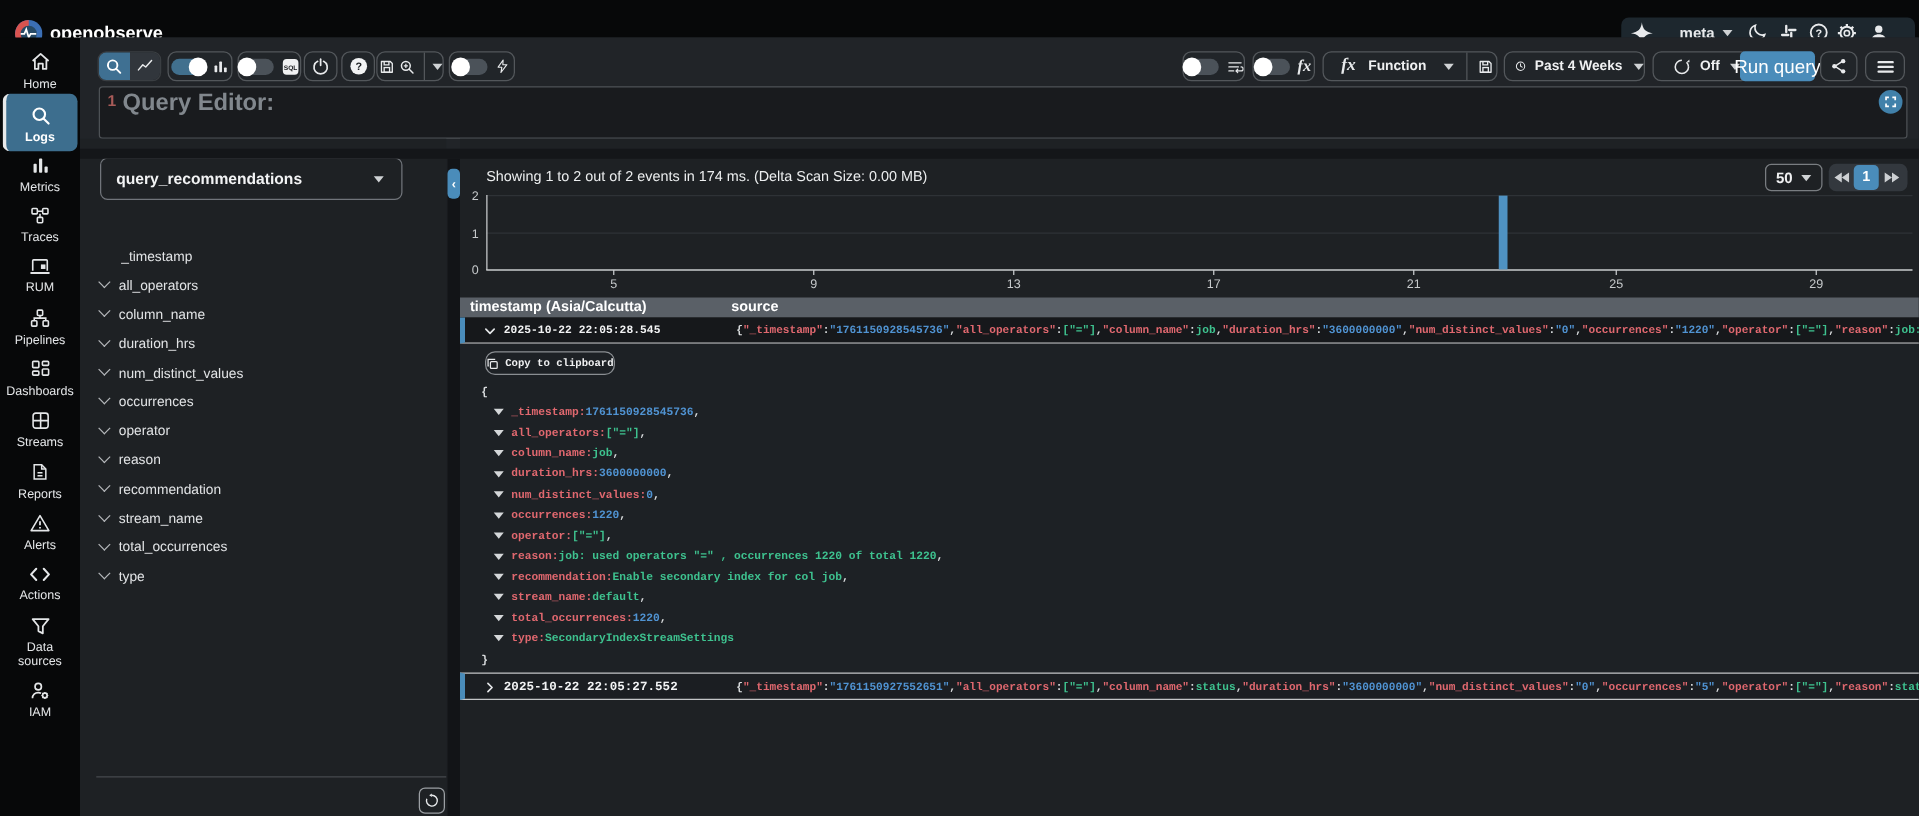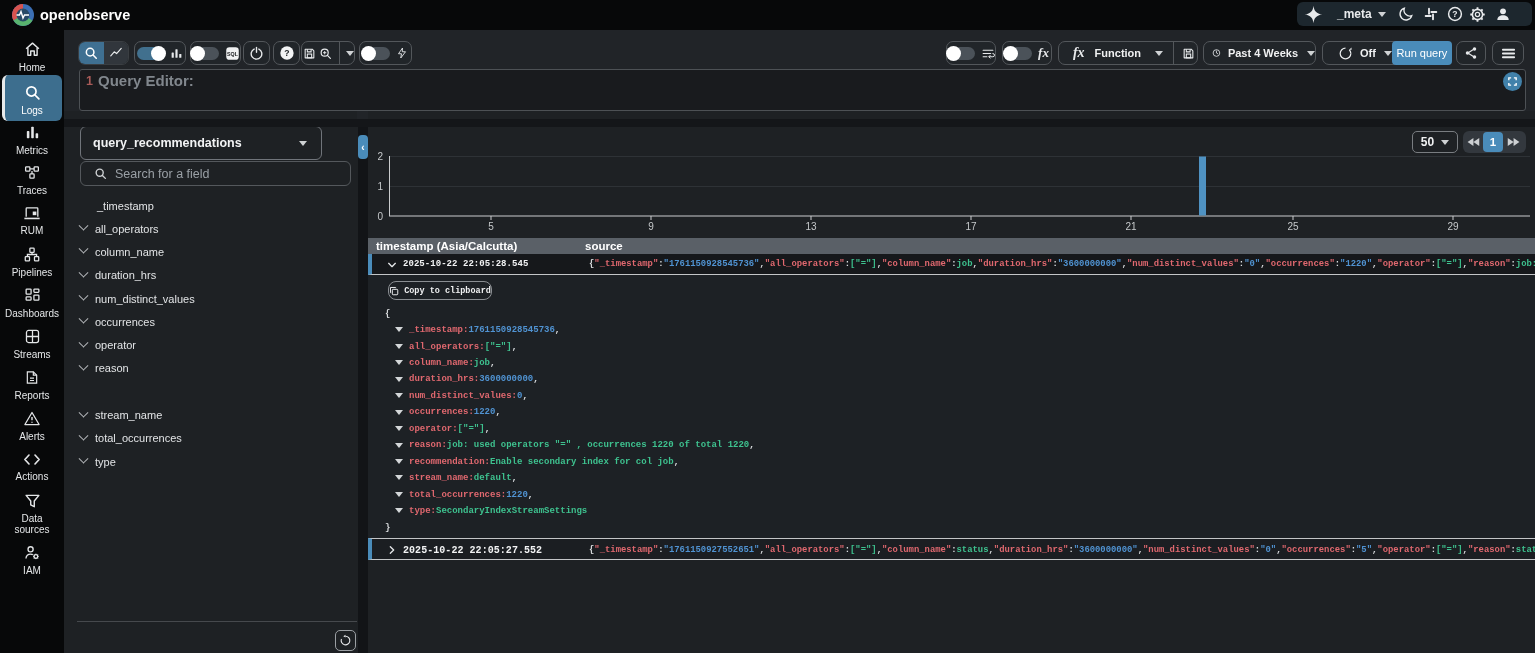--- a/index.html
+++ b/index.html
@@ -1,36 +1,36 @@
 <!DOCTYPE html>
 <html><head>
 <meta charset="utf-8">
 <style>
 *{margin:0;padding:0;box-sizing:border-box}
 html,body{width:1535px;height:653px;overflow:hidden;background:#070809;font-family:"Liberation Sans",sans-serif;}
-#topbar{position:absolute;left:0;top:0;width:1535px;height:30px;background:#070809;padding-left:24px;}
+#topbar{position:absolute;left:0;top:12px;width:1535px;height:30px;background:#070809;padding-left:24px;}
 .brand{position:absolute;left:40px;top:7px;color:#fff;font-size:14.5px;font-weight:700;letter-spacing:0}
 #logo{position:absolute;left:12px;top:4px}
 #topright{position:absolute;left:1297px;top:2px;width:235px;height:24px;background:#1d272e;border-radius:6px;display:flex;align-items:center;color:#e8eaec}
 #sidebar{position:absolute;left:0;top:30px;width:64px;height:623px;background:#070809;}
 .sb{position:absolute;left:0;width:64px;text-align:center;color:#e4e6e8}
 .sb .lbl{display:block;font-size:10px;margin-top:4px;line-height:11px}
 .sb svg{display:block;margin:0 auto}
 #logs-active{position:absolute;left:2px;top:45px;width:60px;height:46px;background:#3d6e8e;border-radius:6px;border-left:3px solid #e7e9ea;}
 #main{position:absolute;left:64px;top:30px;width:1471px;height:623px;background:#1e2124;}
 .grp{position:absolute;top:11px;height:24px;border:1px solid #53575b;border-radius:7px;display:flex;align-items:center;justify-content:center;gap:6px;background:#212529;white-space:nowrap}
 .btnflat{position:absolute;top:11px;height:24px;border-radius:7px;display:flex;align-items:center;justify-content:center}
 .tg{position:relative;display:inline-block;width:27px;height:13px;border-radius:7px;background:#4b5259;flex:none}
 .tg::after{content:"";position:absolute;width:15px;height:15px;border-radius:50%;background:#fff;top:-1px;left:-2px}
 .tg.on{background:#41708e}
 .tg.on::after{left:auto;right:-2px}
 .caret{width:0;height:0;border-left:4px solid transparent;border-right:4px solid transparent;border-top:5px solid #cfd2d4;display:inline-block}
 #qeditor{position:absolute;left:15px;top:39px;width:1447px;height:42px;background:#191b1e;border:1px solid #4d5155;border-radius:3px;}
 #qeditor .ln{position:absolute;left:6px;top:4px;color:#a85b58;font-size:12.5px;font-weight:700;font-family:"Liberation Sans",sans-serif}
-#qeditor .ph{position:absolute;left:18px;top:2px;color:#81878d;font-size:15px;font-weight:700}
+#qeditor .ph{position:absolute;left:18px;top:2px;color:#81878d;font-size:19px;font-weight:700}
 #qexpand{position:absolute;right:3px;top:2px;width:19px;height:19px;border-radius:50%;background:#4181aa;display:flex;align-items:center;justify-content:center}
 #fieldpanel{position:absolute;left:0px;top:81px;width:293px;height:542px;background:#1e2124;}
 .fitem{position:absolute;left:16px;width:270px;height:23px;display:flex;align-items:center;color:#e2e4e6;font-size:11px}
 .fitem::before{content:"";width:6px;height:6px;border-right:1.6px solid #b6b9bc;border-bottom:1.6px solid #b6b9bc;transform:rotate(45deg) translate(-2px,-2px);margin-right:8px}
 .fitem.nochev::before{display:none}
 #results{position:absolute;left:304px;top:81px;width:1167px;height:542px;background:#1e2124}
 .mono{font-family:"Liberation Mono",monospace}
 .jred{color:#e0686f}.jblue{color:#5093d2}.jgreen{color:#3ec28f}.jw{color:#d9dcde}
 .jline{position:absolute;left:27px;font-family:"Liberation Mono",monospace;font-size:9px;font-weight:700;white-space:pre}
 .jchev{display:inline-block;width:0;height:0;border-left:4.5px solid transparent;border-right:4.5px solid transparent;border-top:5.5px solid #d4d7d9;margin-right:6px;vertical-align:middle}
@@ -82,21 +82,21 @@
         <path d="M3 11 L12 3 L21 11"></path>
         <path d="M5.5 9.5 V20 H9.5 V14 H14.5 V20 H18.5 V9.5"></path>
       </svg>
       <span class="lbl">Home</span>
     </div>
   <div class="sb" style="top:54px;color:#fff">
       <svg width="17" height="17" viewBox="0 0 24 24" fill="none" stroke="#fff" stroke-width="2.4">
         <circle cx="10.5" cy="10.5" r="6.5"></circle>
         <path d="M15.5 15.5 L21 21" stroke-linecap="round"></path>
       </svg>
-      <span class="lbl" style="font-weight:400">Logs</span>
+      <span class="lbl" style="font-weight:700">Logs</span>
     </div>
   <div class="sb" style="top:94px">
       <svg width="17" height="17" viewBox="0 0 24 24" fill="#e4e6e8">
         <rect x="4" y="10" width="3.6" height="10" rx="1"></rect>
         <rect x="10.2" y="4" width="3.6" height="16" rx="1"></rect>
         <rect x="16.4" y="13" width="3.6" height="7" rx="1"></rect>
       </svg>
       <span class="lbl">Metrics</span>
     </div>
   <div class="sb" style="top:134px">
@@ -274,21 +274,21 @@
   </div>
   <div class="grp" style="left:1258px;width:78px;gap:0">
     <svg width="15" height="15" viewBox="0 0 24 24" fill="none" stroke="#e8eaec" stroke-width="2" style="margin:0 7px 0 8px">
         <path d="M12 3.5 a8.5 8.5 0 1 0 8.5 8.5"></path>
         <path d="M20.5 12 a8.5 8.5 0 0 0-2.5-6 L18 6"></path>
         <path d="M21.5 2.5 L18 6 H21.8 Z" fill="#e8eaec" stroke="none"></path>
       </svg>
     <span style="color:#f0f1f2;font-size:11px;font-weight:700">Off</span>
     <span class="caret" style="margin-left:8px"></span>
   </div>
-  <div class="btnflat" style="left:1328px;width:60px;background:#4a8cba;border-radius:4px;color:#fff;font-size:11px;font-weight:400;white-space:nowrap">Run query</div>
+  <div class="btnflat" style="left:1328px;width:60px;background:#4a8cba;border-radius:4px;color:#fff;font-size:15px;font-weight:400;white-space:nowrap">Run query</div>
   <div class="grp" style="left:1392px;width:30px">
       <svg width="14" height="14" viewBox="0 0 24 24" fill="#e8eaec">
         <circle cx="18" cy="5" r="3"></circle>
         <circle cx="6" cy="12" r="3"></circle>
         <circle cx="18" cy="19" r="3"></circle>
         <path d="M8 11 L16 6 M8 13 L16 18" stroke="#e8eaec" stroke-width="2"></path>
       </svg>
     </div>
   <div class="grp" style="left:1428px;width:32px">
       <svg width="15" height="13" viewBox="0 0 24 20" fill="none" stroke="#e8eaec" stroke-width="3" stroke-linecap="round">
@@ -302,50 +302,45 @@
     <div id="qexpand">
         <svg width="11" height="11" viewBox="0 0 24 24" fill="none" stroke="#fff" stroke-width="3">
           <path d="M4 9 V4 H9 M15 4 H20 V9 M20 15 V20 H15 M9 20 H4 V15"></path>
         </svg>
       </div>
   </div>
   <div id="fieldpanel">
     <div style="position:absolute;left:16px;top:15px;width:242px;height:34px;border:1px solid #70747a;border-radius:6px;display:flex;align-items:center">
       <span style="color:#f2f3f4;font-size:12.5px;font-weight:700;margin-left:12px">query_recommendations</span>
       <span class="caret" style="position:absolute;right:14px"></span>
-    </div>
-    <div style="position:absolute;left:16px;top:50px;width:271px;height:25px;border:1px solid #54585c;border-radius:6px;display:flex;align-items:center">
-      <svg width="13" height="13" viewBox="0 0 24 24" fill="none" stroke="#cdd0d3" stroke-width="2.6" style="margin-left:13px">
-          <circle cx="10.5" cy="10.5" r="6.5"></circle>
-          <path d="M15.5 15.5 L21 21" stroke-linecap="round"></path>
-        </svg>
-      <span style="color:#9aa0a6;font-size:12.5px;margin-left:8px">Search for a field</span>
     </div>
     <div class="fitem nochev" style="top:83px;left:33px">_timestamp</div>
     <div class="fitem" style="top:106px">all_operators</div>
     <div class="fitem" style="top:129.4px">column_name</div>
     <div class="fitem" style="top:152.7px">duration_hrs</div>
     <div class="fitem" style="top:176px">num_distinct_values</div>
     <div class="fitem" style="top:222.6px">operator</div>
     <div class="fitem" style="top:199.3px">occurrences</div>
     <div class="fitem" style="top:245.9px">reason</div>
+    <div class="fitem" style="top:269.2px">recommendation</div>
     <div class="fitem" style="top:292.5px">stream_name</div>
     <div class="fitem" style="top:315.8px">total_occurrences</div>
     <div class="fitem" style="top:339.1px">type</div>
     <div style="position:absolute;left:13px;top:510px;width:280px;height:1px;background:#46494d"></div>
     <div style="position:absolute;left:271px;top:519px;width:21px;height:21px;border:1px solid #9b9fa3;border-radius:5px;display:flex;align-items:center;justify-content:center">
       <svg width="13" height="13" viewBox="0 0 24 24" fill="none" stroke="#e8eaec" stroke-width="2">
           <path d="M12 4 a8 8 0 1 1-7.5 5.2"></path>
           <path d="M12 1.5 v5 l-4-2.5z" fill="#e8eaec" stroke="none"></path>
         </svg>
     </div>
   </div>
   <div style="position:absolute;left:294px;top:105px;width:10px;height:24px;background:#4a8cba;border-radius:4px;display:flex;align-items:center;justify-content:center;color:#fff;font-size:10px;font-weight:700;z-index:3">‹</div>
   <div style="position:absolute;left:294px;top:97px;width:10px;height:526px;background:#121417"></div>
   <div id="results">
+    <div style="position:absolute;left:21px;top:25px;color:#eceeef;font-size:11.5px">Showing 1 to 2 out of 2 events in 174 ms. (Delta Scan Size: 0.00 MB)</div>
     <div style="position:absolute;left:1044px;top:20px;width:46px;height:22px;border:1px solid #797d81;border-radius:5px;display:flex;align-items:center;justify-content:center;gap:7px">
         <span style="color:#f0f1f2;font-size:12px;font-weight:700">50</span>
         <span class="caret"></span>
       </div>
     <div style="position:absolute;left:1095px;top:20px;width:63px;height:22px;background:#33383e;border-radius:6px;display:flex;align-items:center">
       <svg width="14" height="12" viewBox="0 0 24 20" fill="#cdd0d3" style="margin-left:4px">
           <path d="M11 10 L21 3 V17 Z M1 10 L11 3 V17 Z"></path>
         </svg>
       <div style="width:20px;height:20px;background:#4a8cba;border-radius:4px;margin-left:2px;display:flex;align-items:center;justify-content:center;color:#fff;font-size:11.5px;font-weight:700">1</div>
       <svg width="14" height="12" viewBox="0 0 24 20" fill="#cdd0d3" style="margin-left:3px">

